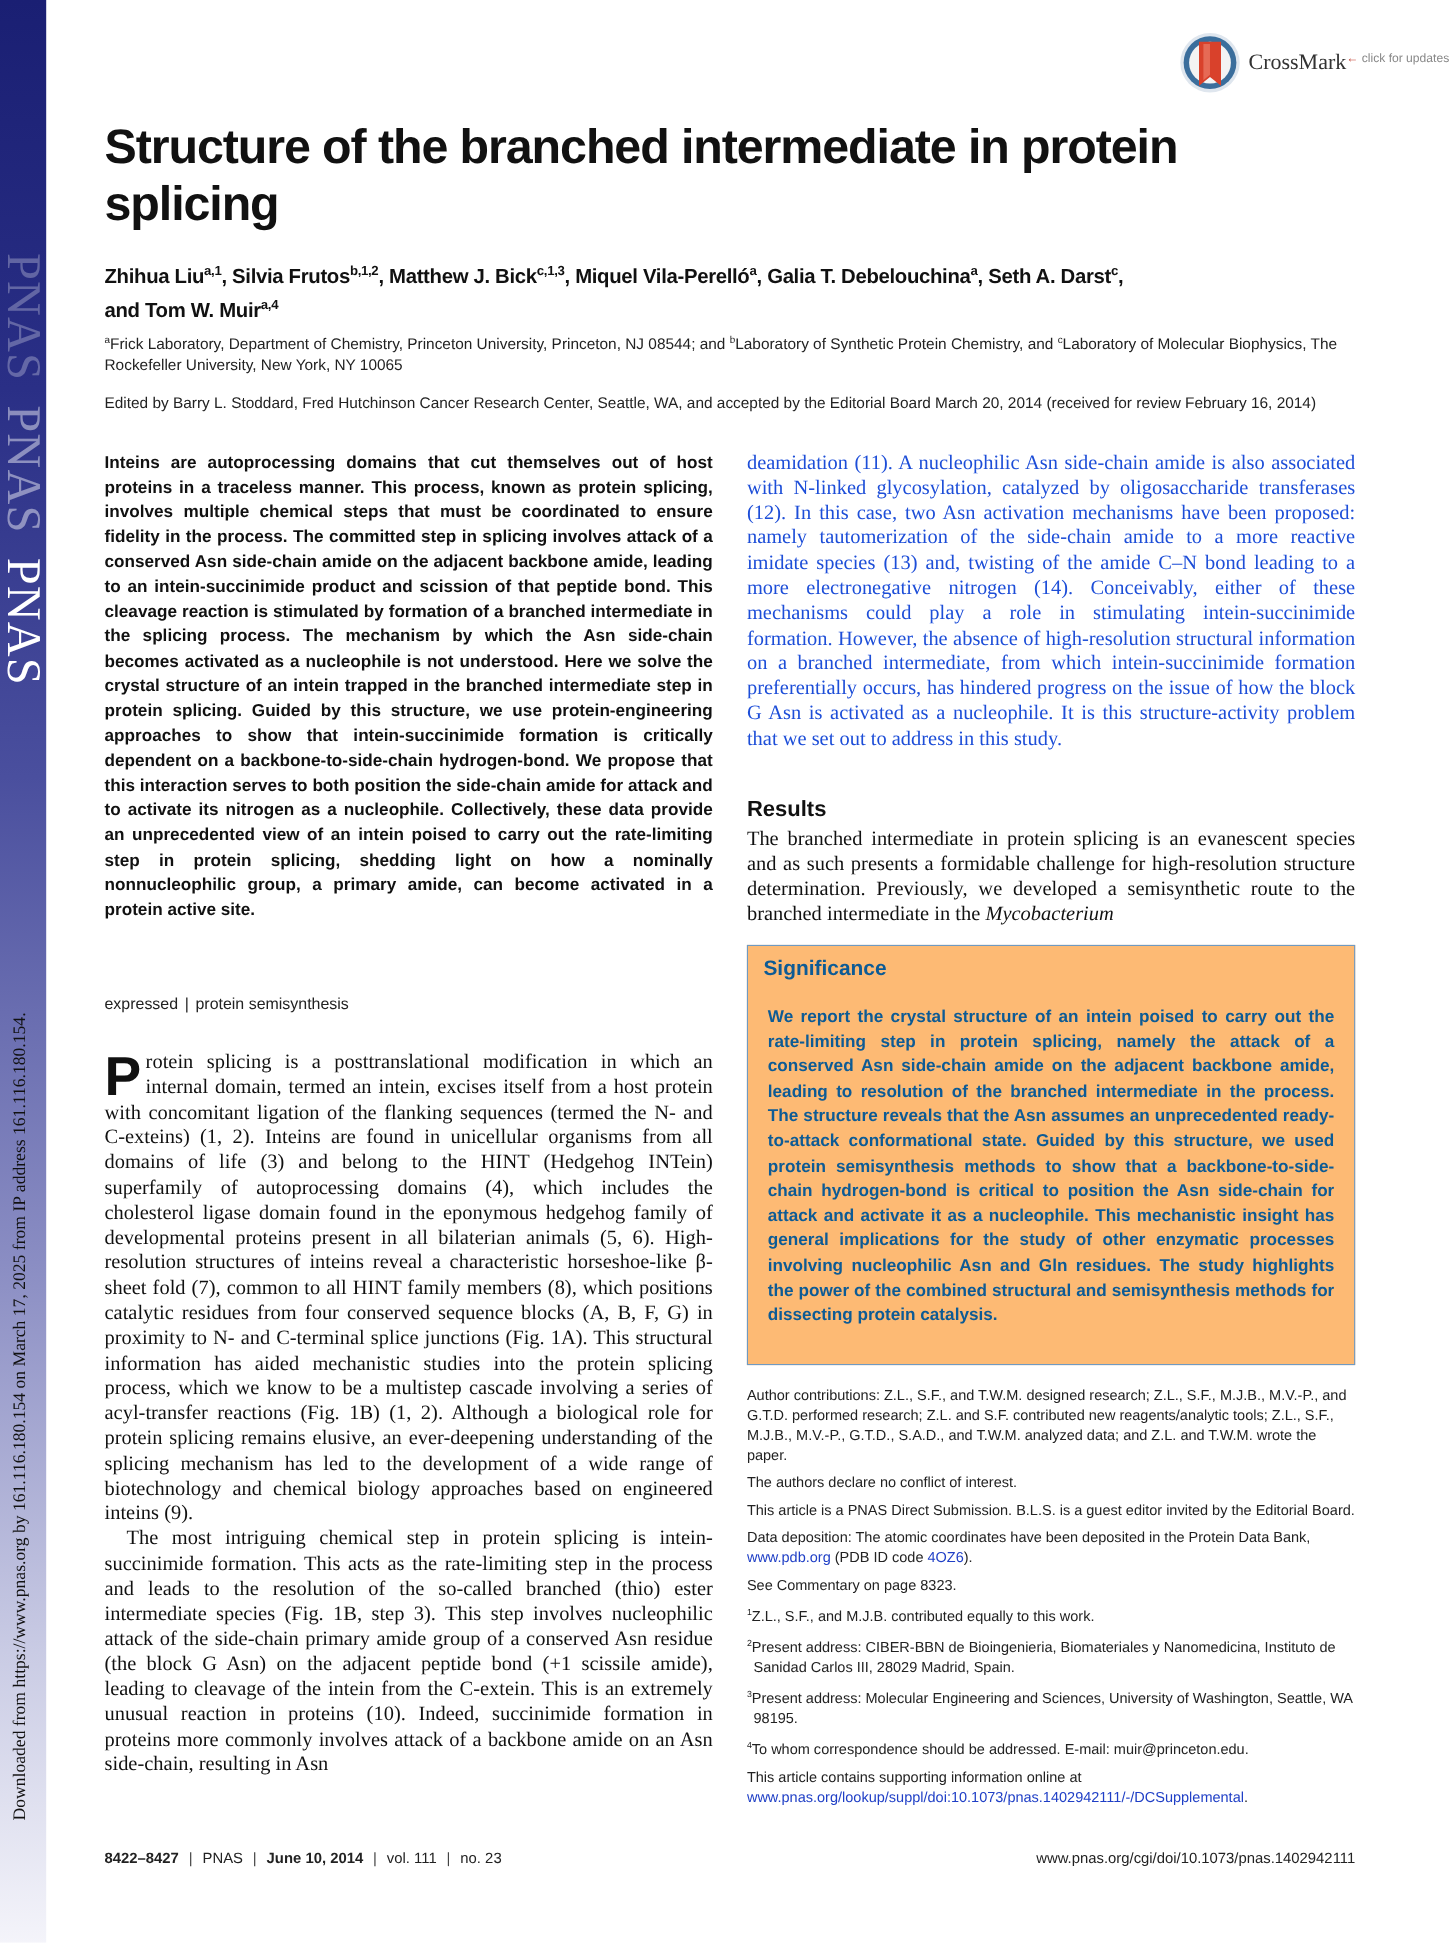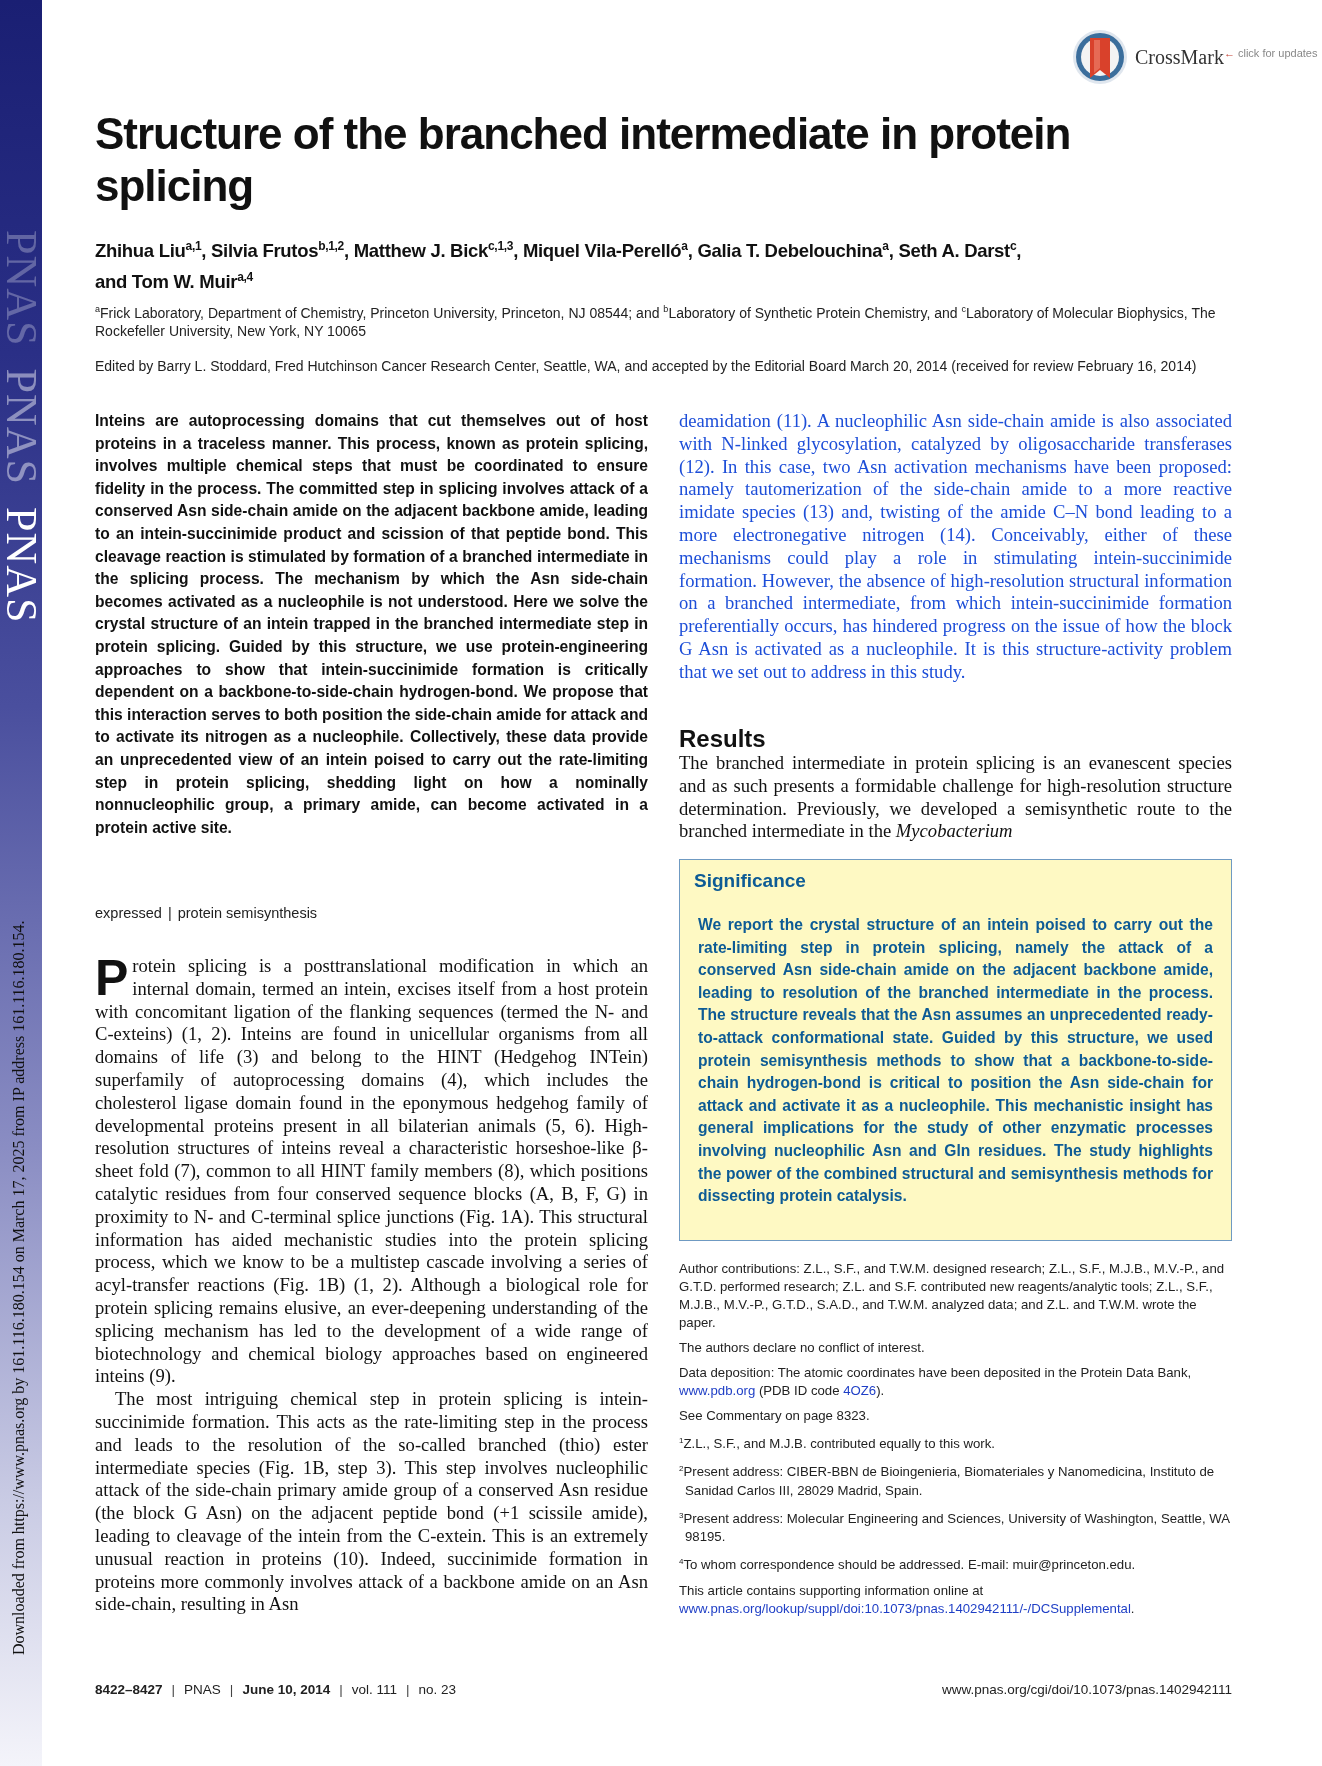--- a/index.html
+++ b/index.html
@@ -79,31 +79,31 @@
   .dropcap {
     float: left; font-family: "Liberation Sans", sans-serif; font-weight: bold; font-size: 50px; line-height: 40px;
     margin: 3px 4px 0 0; color: #111;
   }
   .body-right {
     position: absolute; left: 679px; top: 410px; width: 553px;
     font-family: "Liberation Serif", serif; font-size: 18.6px; line-height: 22.8px; text-align: justify; color: #1d4ed8;
   }
   .results-heading {
     position: absolute; left: 679px; top: 725px;
-    font-family: "Liberation Sans", sans-serif; font-weight: bold; font-size: 24px; color: #111; margin: 0; text-align: center;
+    font-family: "Liberation Sans", sans-serif; font-weight: bold; font-size: 20px; color: #111; margin: 0; text-align: center;
   }
   .results-body {
     position: absolute; left: 679px; top: 752px; width: 553px;
     font-family: "Liberation Serif", serif; font-size: 18.6px; line-height: 22.8px; text-align: justify; color: #111;
     margin: 0;
   }
 
   .significance {
     position: absolute; left: 679px; top: 859px; width: 553px; height: 382px; box-sizing: border-box;
-    background: #fef9c3; border: 1.5px solid #6f9ac2; padding: 10px 14px;
+    background: #fdba74; border: 1.5px solid #6f9ac2; padding: 10px 14px;
   }
   .sig-title {
     font-family: "Liberation Sans", sans-serif; font-weight: bold; font-size: 19px; color: #0d5b95; margin: 0 0 22px 0;
   }
   .sig-body {
     font-family: "Liberation Sans", sans-serif; font-weight: bold; font-size: 15.6px; line-height: 22.6px;
     color: #0d5b95; text-align: justify; margin: 4px;
   }
 
   .notes {
@@ -183,20 +183,21 @@
 <p class="results-body"><span>The branched intermediate in protein splicing is an evanescent species and as such presents a formidable challenge for high-resolution structure determination. Previously, we developed a semisynthetic route to the branched intermediate in the </span><i>Mycobacterium</i></p>
 
 <div class="significance">
   <h3 class="sig-title">Significance</h3>
   <p class="sig-body">We report the crystal structure of an intein poised to carry out the rate-limiting step in protein splicing, namely the attack of a conserved Asn side-chain amide on the adjacent backbone amide, leading to resolution of the branched intermediate in the process. The structure reveals that the Asn assumes an unprecedented ready-to-attack conformational state. Guided by this structure, we used protein semisynthesis methods to show that a backbone-to-side-chain hydrogen-bond is critical to position the Asn side-chain for attack and activate it as a nucleophile. This mechanistic insight has general implications for the study of other enzymatic processes involving nucleophilic Asn and Gln residues. The study highlights the power of the combined structural and semisynthesis methods for dissecting protein catalysis.</p>
 </div>
 
 <div class="notes">
   <p>Author contributions: Z.L., S.F., and T.W.M. designed research; Z.L., S.F., M.J.B., M.V.-P., and G.T.D. performed research; Z.L. and S.F. contributed new reagents/analytic tools; Z.L., S.F., M.J.B., M.V.-P., G.T.D., S.A.D., and T.W.M. analyzed data; and Z.L. and T.W.M. wrote the paper.</p>
   <p>The authors declare no conflict of interest.</p>
+  <p>This article is a PNAS Direct Submission. B.L.S. is a guest editor invited by the Editorial Board.</p>
   <p><span>Data deposition: The atomic coordinates have been deposited in the Protein Data Bank, </span><a>www.pdb.org</a><span> (PDB ID code </span><a>4OZ6</a><span>).</span></p>
   <p>See Commentary on page 8323.</p>
   <p class="hang"><sup>1</sup><span>Z.L., S.F., and M.J.B. contributed equally to this work.</span></p>
   <p class="hang"><sup>2</sup><span>Present address: CIBER-BBN de Bioingenieria, Biomateriales y Nanomedicina, Instituto de Sanidad Carlos III, 28029 Madrid, Spain.</span></p>
   <p class="hang"><sup>3</sup><span>Present address: Molecular Engineering and Sciences, University of Washington, Seattle, WA 98195.</span></p>
   <p class="hang"><sup>4</sup><span>To whom correspondence should be addressed. E-mail: muir@princeton.edu.</span></p>
   <p><span>This article contains supporting information online at </span><a>www.pnas.org/lookup/suppl/doi:10.1073/pnas.1402942111/-/DCSupplemental</a><span>.</span></p>
 </div>
 
 <div class="footer-left">

